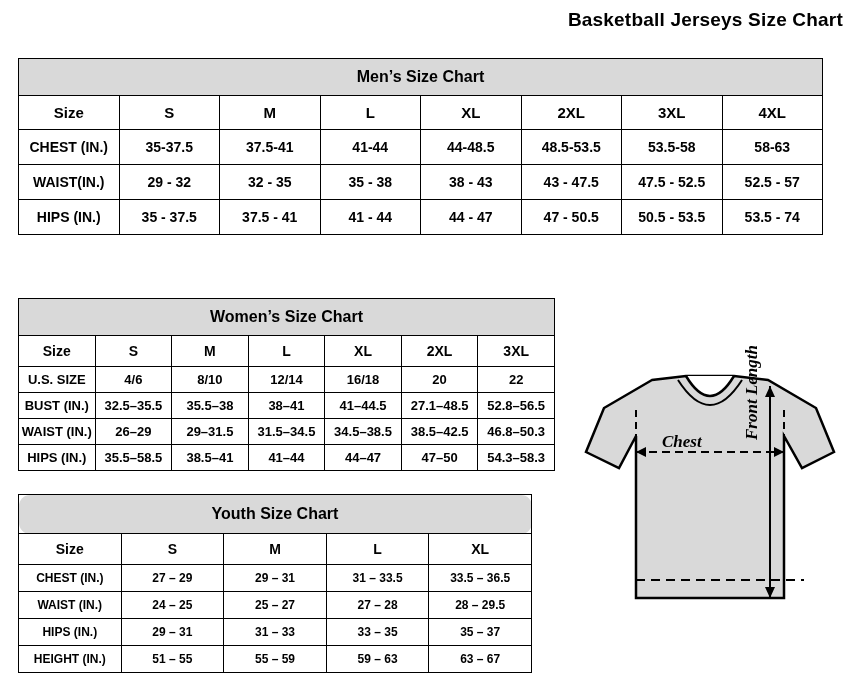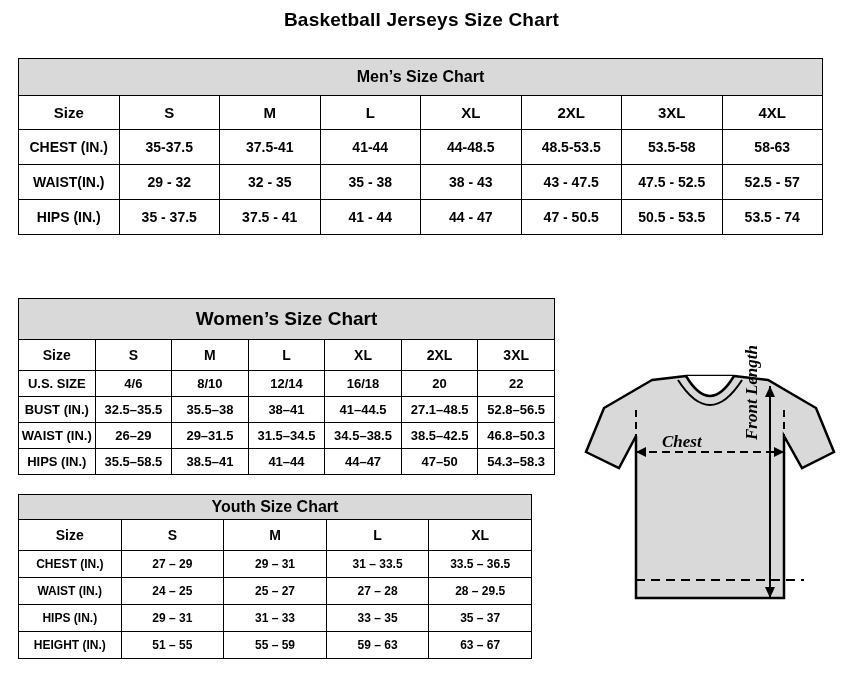--- a/index.html
+++ b/index.html
@@ -9,21 +9,21 @@
   body {
     width: 843px;
     height: 679px;
     background: #ffffff;
     font-family: "Liberation Sans", sans-serif;
     color: #000000;
     position: relative;
     overflow: hidden;
   }
   .page-title {
-    text-align: center;
+    text-align: right;
     font-size: 19px;
     font-weight: bold;
     padding-top: 9px;
     letter-spacing: 0.2px;
   }
 
   table.chart {
     border-collapse: collapse;
     table-layout: fixed;
   }
@@ -65,34 +65,34 @@
   #mens-wrap .rowlabel { font-size: 13.5px; }
 
   
   #womens-wrap {
     position: absolute;
     left: 18px;
     top: 298px;
     width: 537px;
   }
   #womens-wrap table { width: 100%; }
-  #womens-wrap .caption-cell { font-size: 19px; padding: 9px 12px; }
+  #womens-wrap .caption-cell { font-size: 16px; padding: 9px 12px; }
   #womens-wrap .hdr-row td { font-size: 14px; padding: 7px 0; }
   #womens-wrap .data-row td { font-size: 13px; padding: 5px 0; }
   #womens-wrap .rowlabel { font-size: 11px; }
 
   
   #youth-wrap {
     position: absolute;
     left: 18px;
     top: 494px;
     width: 514px;
   }
   #youth-wrap table { width: 100%; }
-  #youth-wrap .caption-cell { font-size: 16px; padding: 3px 0; }
+  #youth-wrap .caption-cell { font-size: 16px; padding: 10px 0; border-radius: 11px; }
   #youth-wrap .hdr-row td { font-size: 14px; padding: 7px 0; }
   #youth-wrap .data-row td { font-size: 12px; padding: 6px 0; }
   #youth-wrap .rowlabel { font-size: 11.5px; }
 
   
   #shirt-wrap {
     position: absolute;
     left: 574px;
     top: 340px;
     width: 290px;

